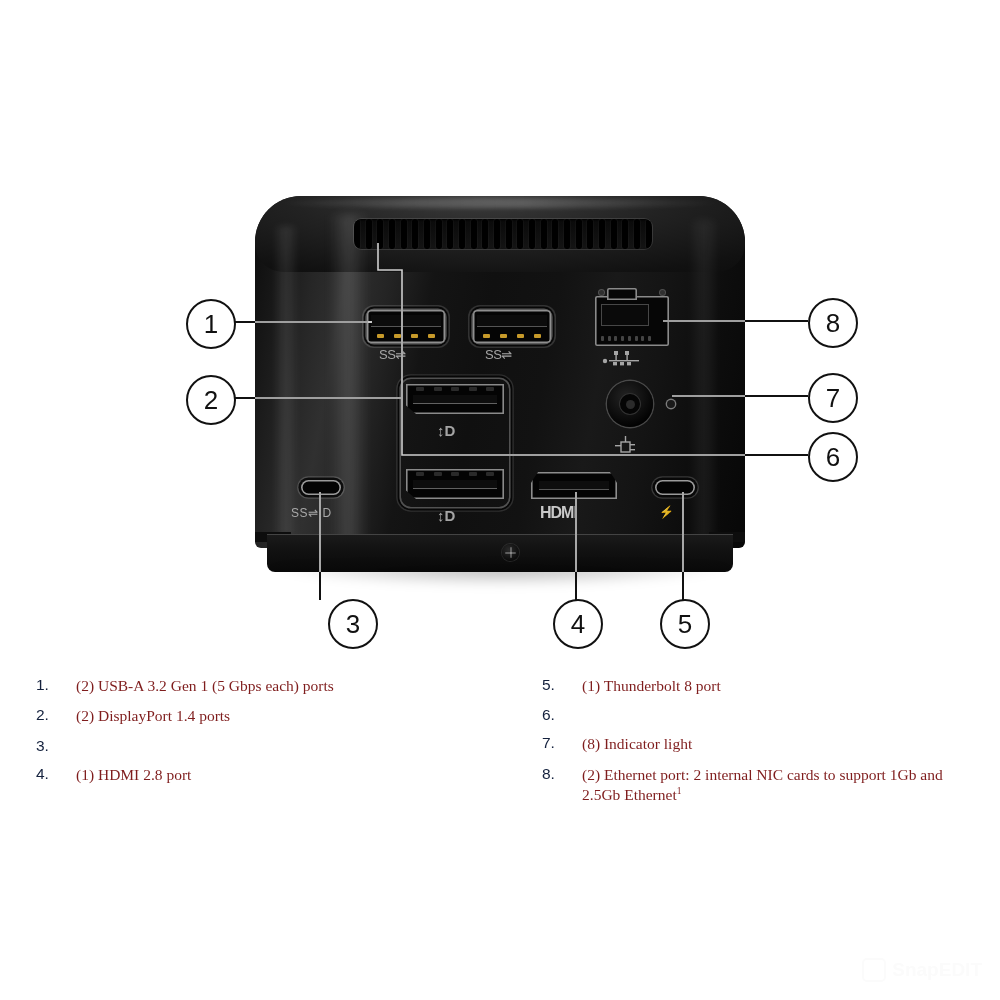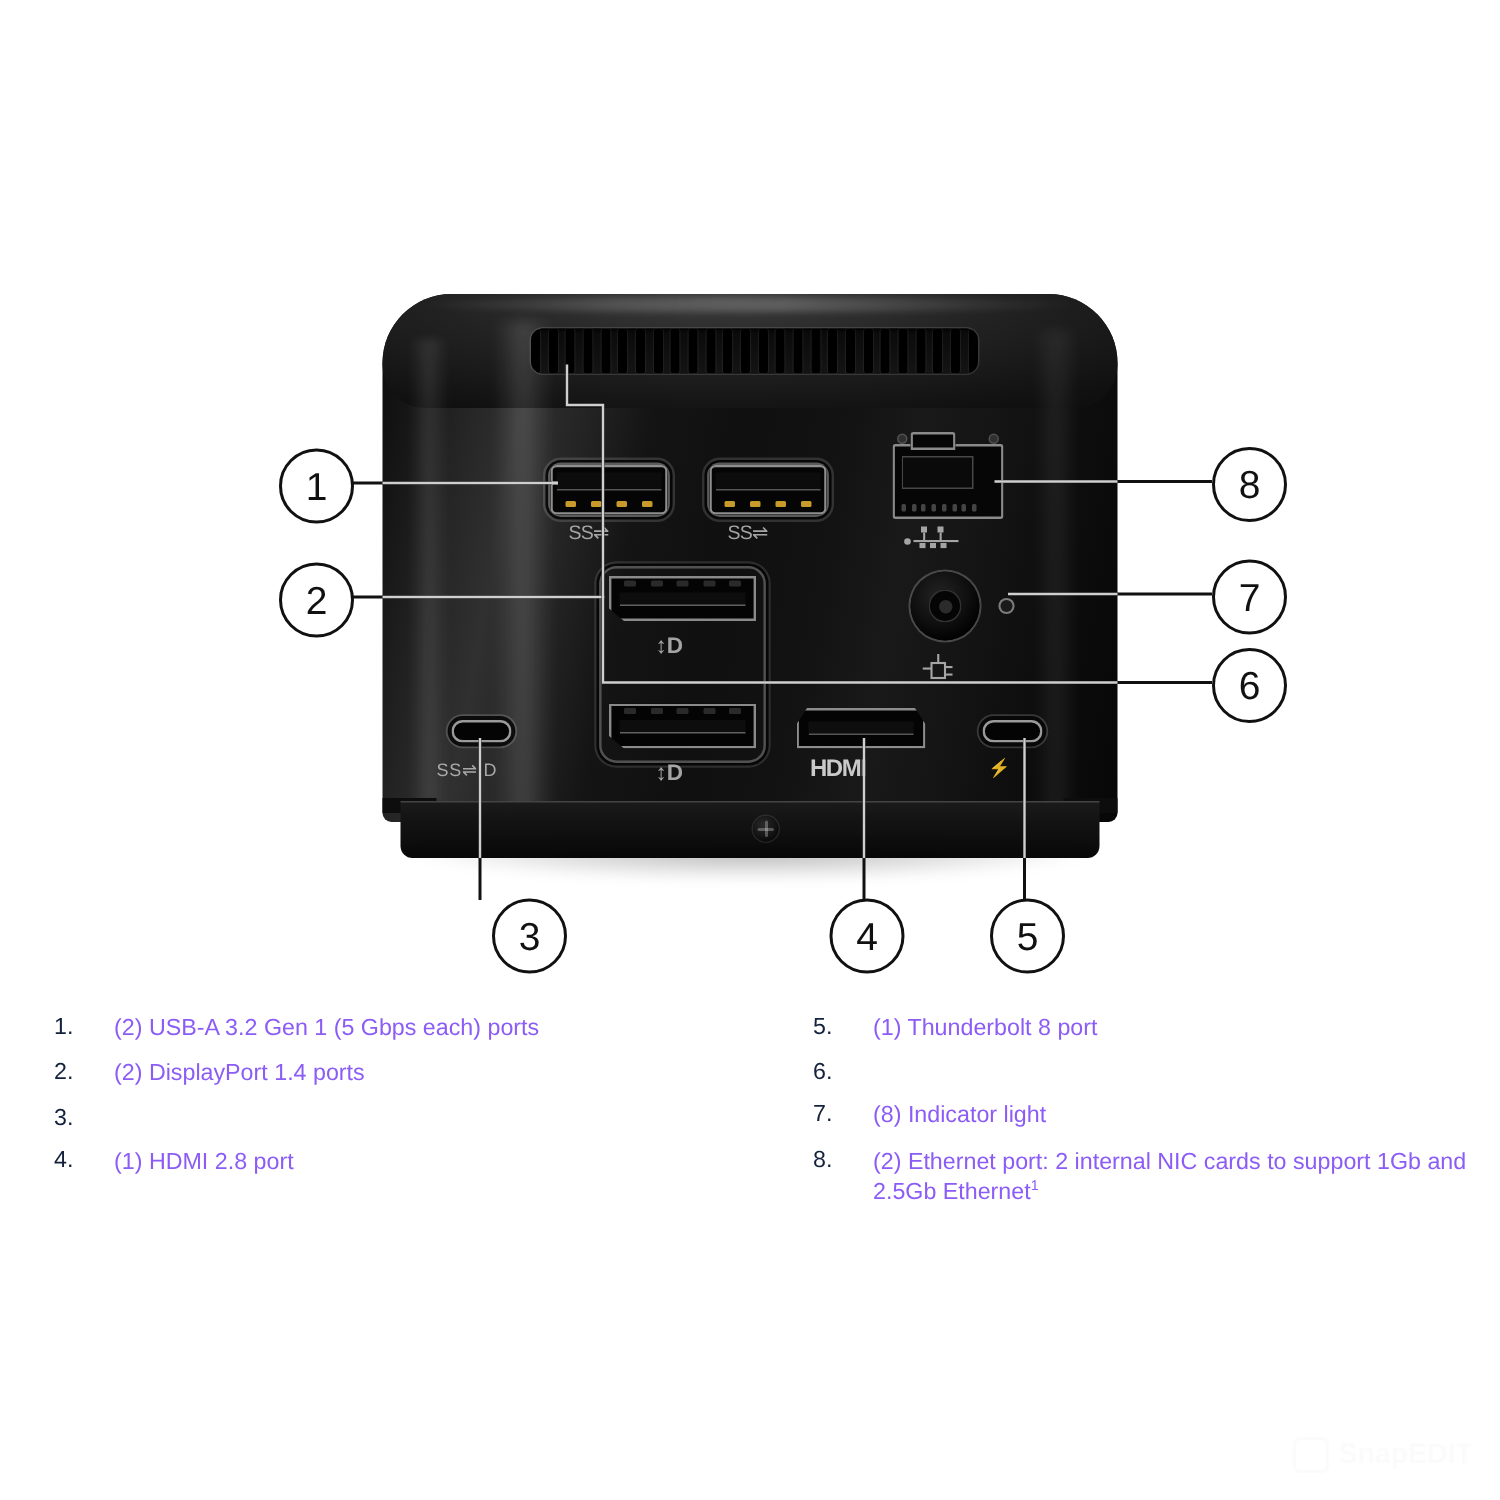--- a/index.html
+++ b/index.html
@@ -145,21 +145,21 @@
     border:2.4px solid #111;display:flex;align-items:center;justify-content:center;
     font-size:26px;color:#111;font-family:"Liberation Sans",sans-serif;}
 
   
   .legend{position:absolute;left:0;top:676px;width:1000px;}
   .legcol{position:absolute;top:0;}
   .legcol.left{left:36px;width:470px;}
   .legcol.right{left:542px;width:440px;}
   .legrow{display:flex;align-items:flex-start;margin-bottom:10px;}
   .legnum{width:40px;flex:0 0 40px;font-size:15.5px;color:#14213d;font-weight:400;}
-  .legtxt{font-size:15.5px;color:#8b5cf6;line-height:1.32;}
+  .legtxt{font-size:15.5px;color:#7f1d1d;line-height:1.32;font-family:Liberation Serif, serif;}
   .legtxt sup{font-size:9.5px;vertical-align:super;}
 
   .watermark{position:absolute;right:18px;bottom:18px;display:flex;align-items:center;gap:6px;
     color:#fbfbfb;font-size:19px;font-weight:700;user-select:none;}
   .wm-badge{width:20px;height:20px;border-radius:5px;border:2.5px solid #fbfbfb;}
 </style>
 </head>
 <body>
 
 <div class="stage">

